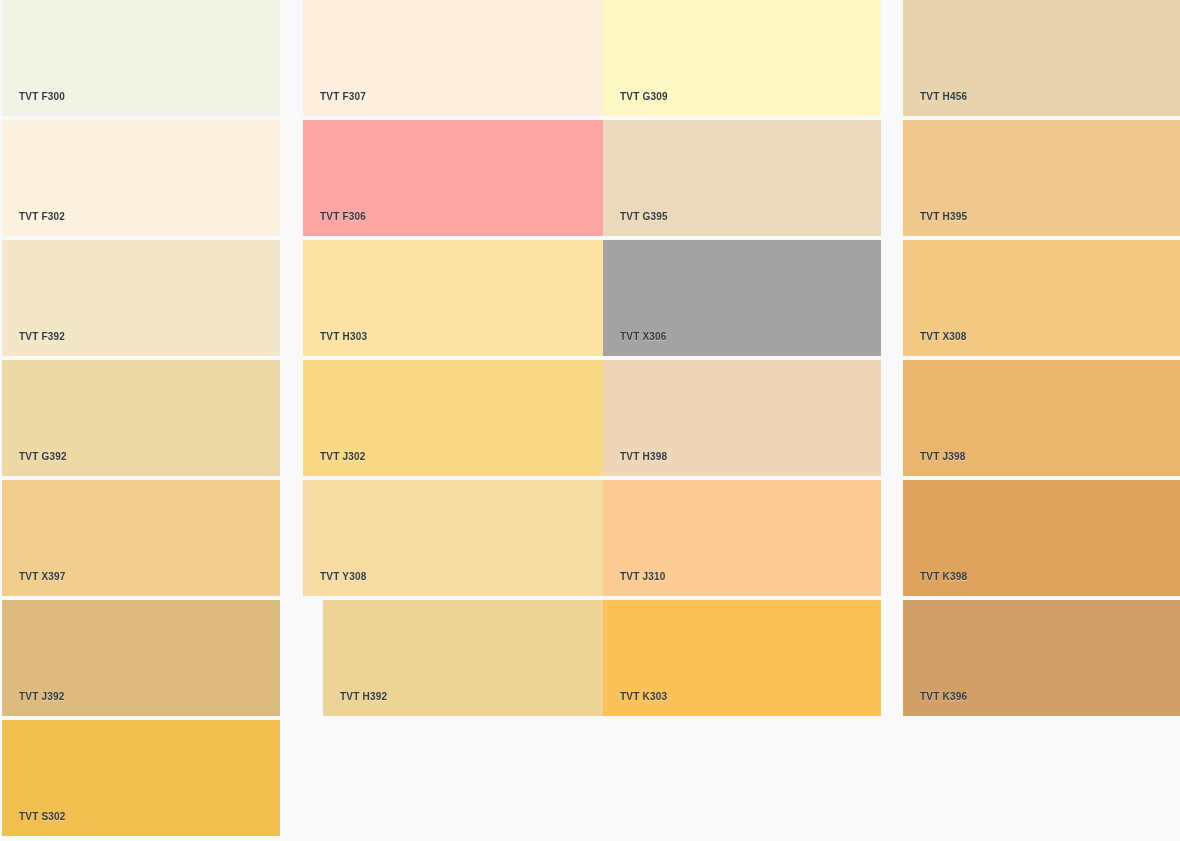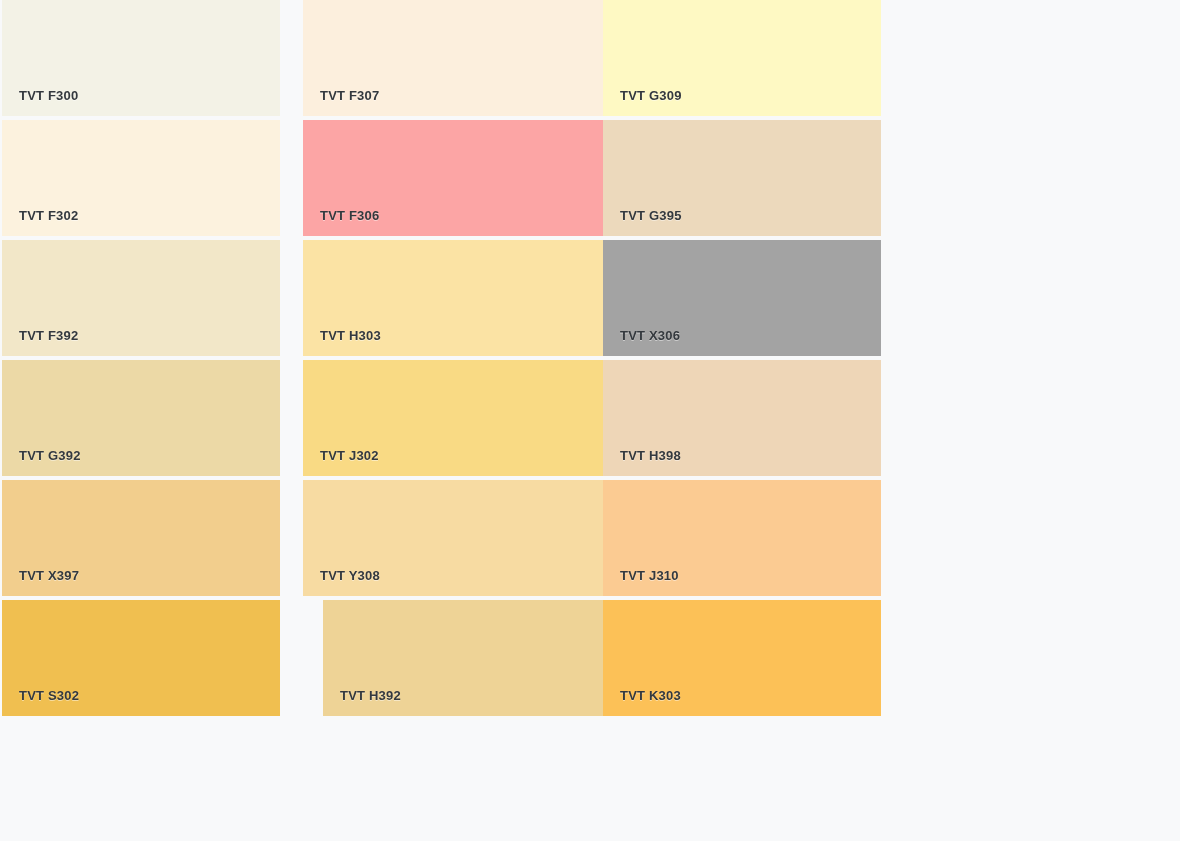--- a/index.html
+++ b/index.html
@@ -40,21 +40,21 @@
     width: 100%;
     height: 116px;
     margin-bottom: 4px;
     overflow: hidden;
   }
 
   .swatch-label {
     position: absolute;
     left: 17px;
     bottom: 14px;
-    font-size: 13px;
+    font-size: 10px;
     font-weight: bold;
     letter-spacing: 0.2px;
     color: #34393e;
     text-shadow: 0 1px 0 rgba(255,255,255,0.45);
     white-space: nowrap;
     line-height: 1;
     text-align: right;
   }
 
   .col-0 .swatch-label,
@@ -75,20 +75,23 @@
         <span class="swatch-label">TVT F302</span>
       </div>
       <div class="swatch" style="background: rgb(242, 231, 200);">
         <span class="swatch-label">TVT F392</span>
       </div>
       <div class="swatch" style="background: rgb(236, 217, 166);">
         <span class="swatch-label">TVT G392</span>
       </div>
       <div class="swatch" style="background: rgb(242, 206, 141); padding-left: 19px;">
         <span class="swatch-label">TVT X397</span>
+      </div>
+      <div class="swatch" style="background: rgb(221, 187, 126);">
+        <span class="swatch-label">TVT J392</span>
       </div>
       <div class="swatch" style="background: rgb(240, 191, 80);">
         <span class="swatch-label">TVT S302</span>
       </div>
     </div>
     <div class="swatch-column col-1">
       <div class="swatch" style="background: rgb(252, 239, 221);">
         <span class="swatch-label">TVT F307</span>
       </div>
       <div class="swatch" style="background: #fca5a5;">
@@ -120,13 +123,33 @@
       <div class="swatch" style="background: rgb(238, 214, 183);">
         <span class="swatch-label">TVT H398</span>
       </div>
       <div class="swatch" style="background: rgb(251, 203, 146);">
         <span class="swatch-label">TVT J310</span>
       </div>
       <div class="swatch" style="background: rgb(252, 193, 87);">
         <span class="swatch-label">TVT K303</span>
       </div>
     </div>
+    <div class="swatch-column col-3">
+      <div class="swatch" style="background: rgb(231, 212, 172);">
+        <span class="swatch-label">TVT H456</span>
+      </div>
+      <div class="swatch" style="background: rgb(239, 200, 142);">
+        <span class="swatch-label">TVT H395</span>
+      </div>
+      <div class="swatch" style="background: rgb(243, 200, 130);">
+        <span class="swatch-label">TVT X308</span>
+      </div>
+      <div class="swatch" style="background: rgb(232, 182, 111);">
+        <span class="swatch-label">TVT J398</span>
+      </div>
+      <div class="swatch" style="background: rgb(224, 163, 92);">
+        <span class="swatch-label">TVT K398</span>
+      </div>
+      <div class="swatch" style="background: rgb(211, 161, 103);">
+        <span class="swatch-label">TVT K396</span>
+      </div>
+    </div>
   </div>
 
 </body></html>

